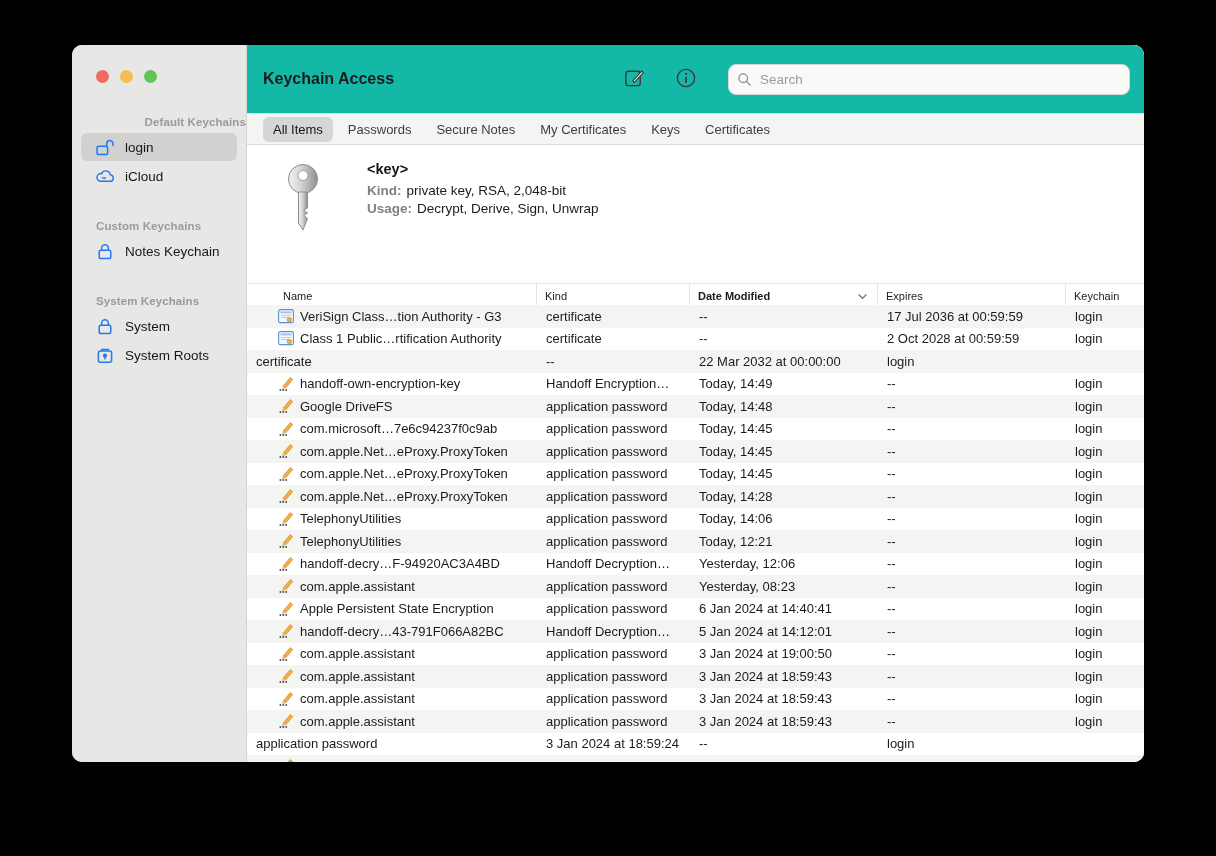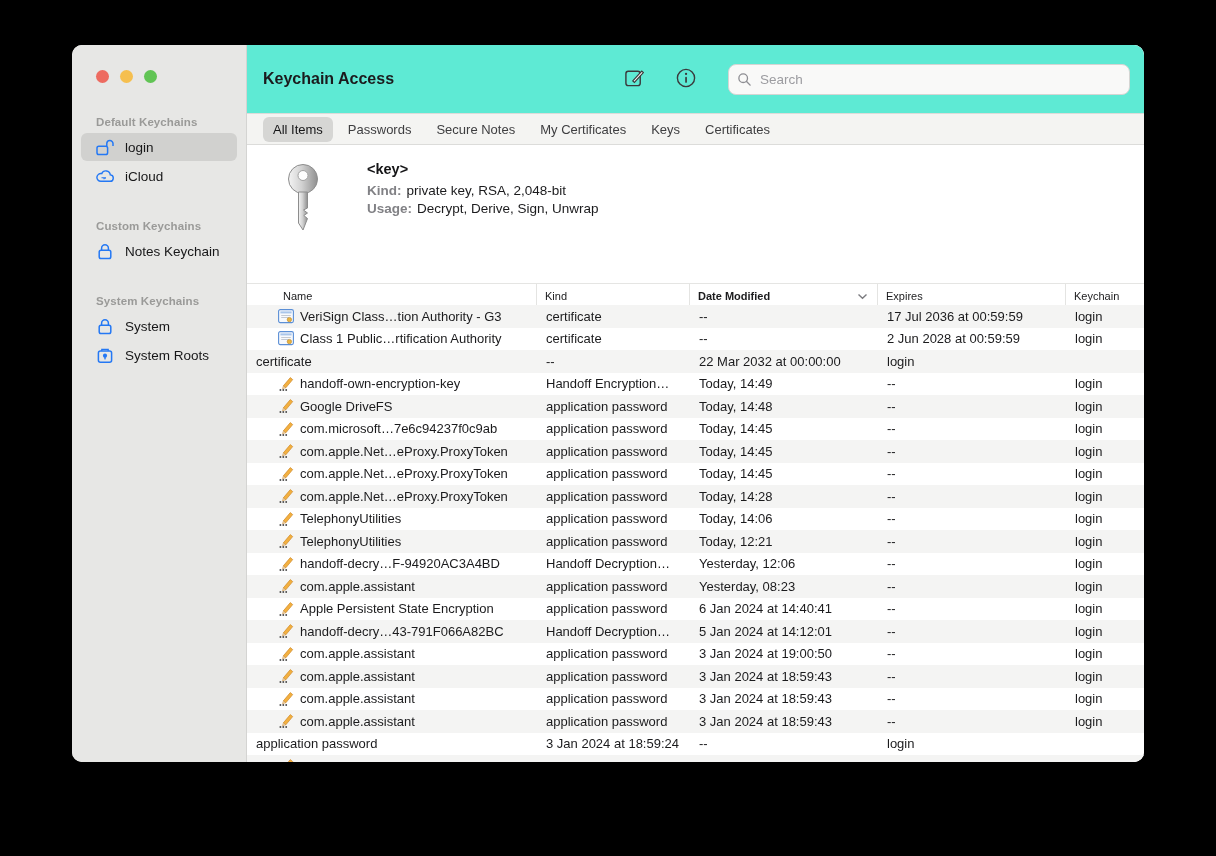--- a/index.html
+++ b/index.html
@@ -10,30 +10,30 @@
     box-shadow:0 30px 70px rgba(0,0,0,.85); }
 
   
   .sidebar { width:175px; flex:none; background:#e7e7e5; border-right:1px solid #d4d4d2; }
   .traffic { display:flex; gap:11px; margin:25px 0 0 24px; }
   .dot { width:13px; height:13px; border-radius:50%; }
   .dot.red { background:var(--close, #ed6b60); }
   .dot.yellow { background:var(--minimize, #f5bf4f); }
   .dot.green { background:var(--zoom, #61c454); }
   .side-header { margin:30px 0 5px 24px; font-size:11.5px; font-weight:bold; color:#9a9a98; letter-spacing:.1px; }
-  .side-section.first .side-header { margin-top:33px; }
+  .side-section.first .side-header { margin-top:33px;text-align:right; }
   .side-item { height:28px; margin:1px 9px; border-radius:6px; display:flex; align-items:center;
     padding-left:15px; gap:11px; font-size:13.5px; color:#171718; cursor:default; }
   .side-item.selected { background:#d1d1cf; }
   .side-icon { width:18px; height:17px; display:flex; align-items:center; justify-content:center; flex:none; }
 
   
   .main { flex:1; min-width:0; display:flex; flex-direction:column; background:#fff; }
 
-  .toolbar { height:68px; flex:none; background:#5eead4; display:flex; align-items:center; padding:0 14px 0 16px; }
+  .toolbar { height:68px; flex:none; background:#14b8a6; display:flex; align-items:center; padding:0 14px 0 16px; }
   .win-title { font-size:16px; font-weight:bold; color:#1b1b1d; }
   .icon-btn { background:none; border:none; margin-left:28px; width:24px; height:24px; display:flex; align-items:center; justify-content:center; cursor:default; }
   .icon-btn.first { margin-left:auto; }
   .search { position:relative; width:402px; height:31px; margin-left:30px; }
   .search input { width:100%; height:100%; border:1px solid #d5d5d3; border-radius:8px;
     background:#f9f9f8; padding:0 10px 0 31px; font-size:13.5px; color:#1b1b1d; outline:none;
     font-family:inherit; }
   .search input::placeholder { color:#9c9ca0; }
   .search .mag { position:absolute; left:9px; top:8px; pointer-events:none; }
 
@@ -254,21 +254,21 @@
                 <rect x="2.4" y="2.4" width="11.2" height="2" fill="#a9c5ea"></rect>
                 <rect x="3.2" y="6" width="9.6" height="1" fill="#c3c9d3"></rect>
                 <rect x="3.2" y="8" width="7.5" height="1" fill="#c3c9d3"></rect>
                 <circle cx="11.4" cy="10.6" r="2.2" fill="#e9b43d" stroke="#b8842b" stroke-width="0.6"></circle>
               </svg>
             </span>
             <span class="cell-text">Class 1 Public…rtification Authority</span>
           </div>
           <div class="cell">certificate</div>
           <div class="cell">--</div>
-          <div class="cell">2 Jun 2028 at 00:59:59</div>
+          <div class="cell">2 Oct 2028 at 00:59:59</div>
           <div class="cell">login</div>
         </div>
         <div class="trow grid">
           <div class="cell">certificate</div>
           <div class="cell">--</div>
           <div class="cell">22 Mar 2032 at 00:00:00</div>
           <div class="cell">login</div>
         </div>
         <div class="trow grid">
           <div class="cell name">

